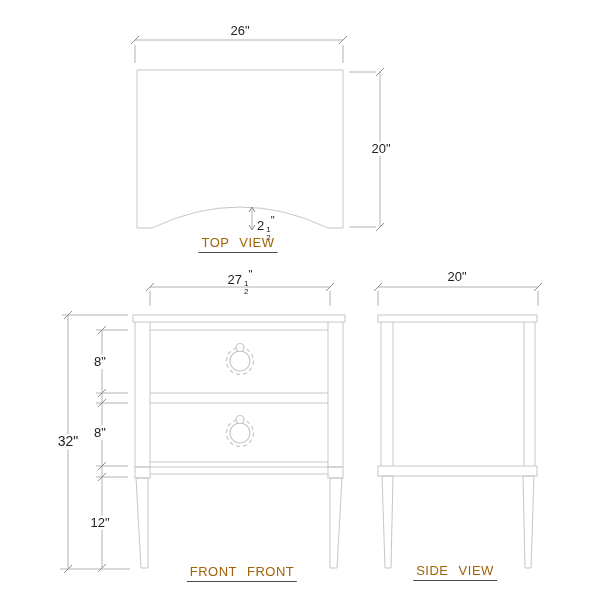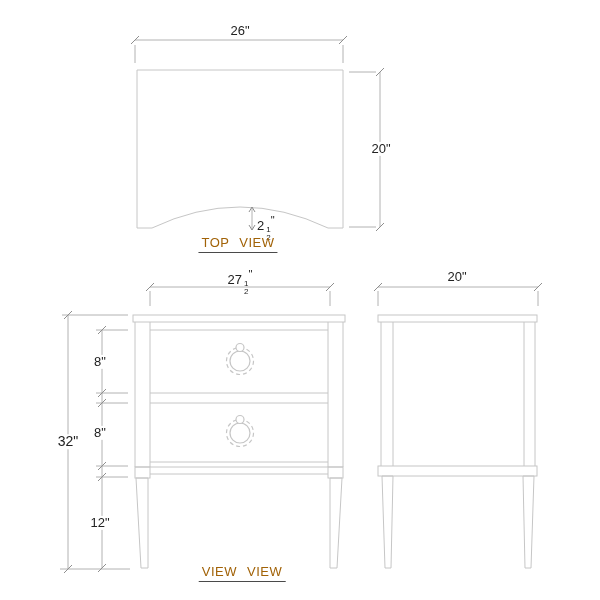--- a/index.html
+++ b/index.html
@@ -160,18 +160,19 @@
   </div>
 
   <div class="lbl dimtext onLine" style="left:100px;top:362px;">8"</div>
 
   <div class="lbl dimtext onLine" style="left:100px;top:433px;">8"</div>
 
   <div class="lbl dimtext onLine" style="left:100px;top:523px;">12"</div>
 
   <div class="lbl big onLine" style="left:68px;top:442px;">32"</div>
 
-  <div class="lbl title center" style="left:242px;top:565px;">VIEW VIEW</div>
+  <div class="lbl title center" style="left:242px;top:565px;">FRONT FRONT</div>
 
   <div class="lbl dimtext center" style="left:457px;top:270px;">20"</div>
 
+  <div class="lbl title center" style="left:455px;top:564px;">SIDE VIEW</div>
 
 </div>
 
 </body></html>

